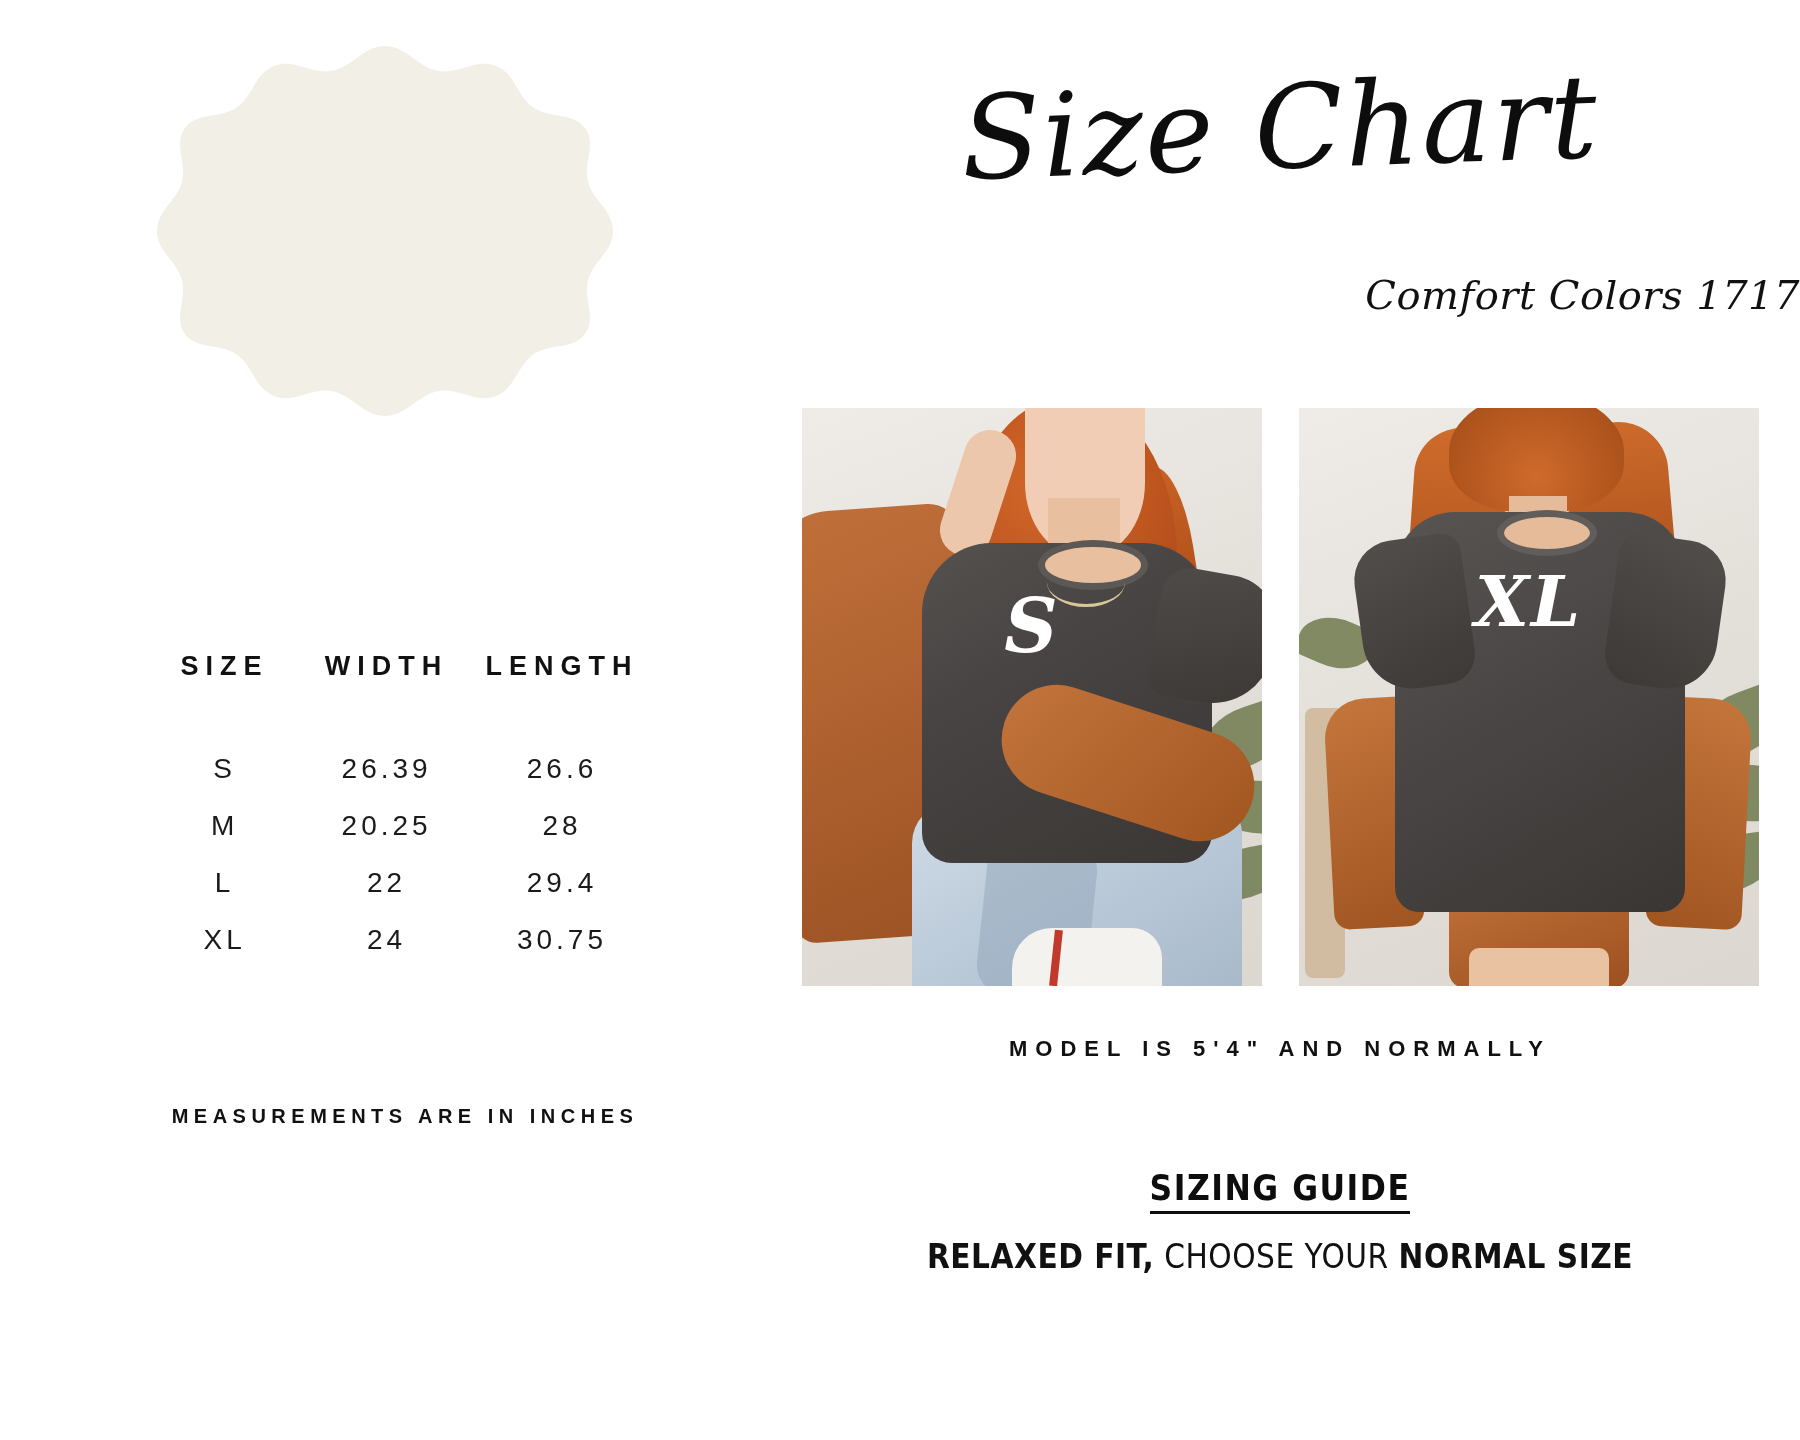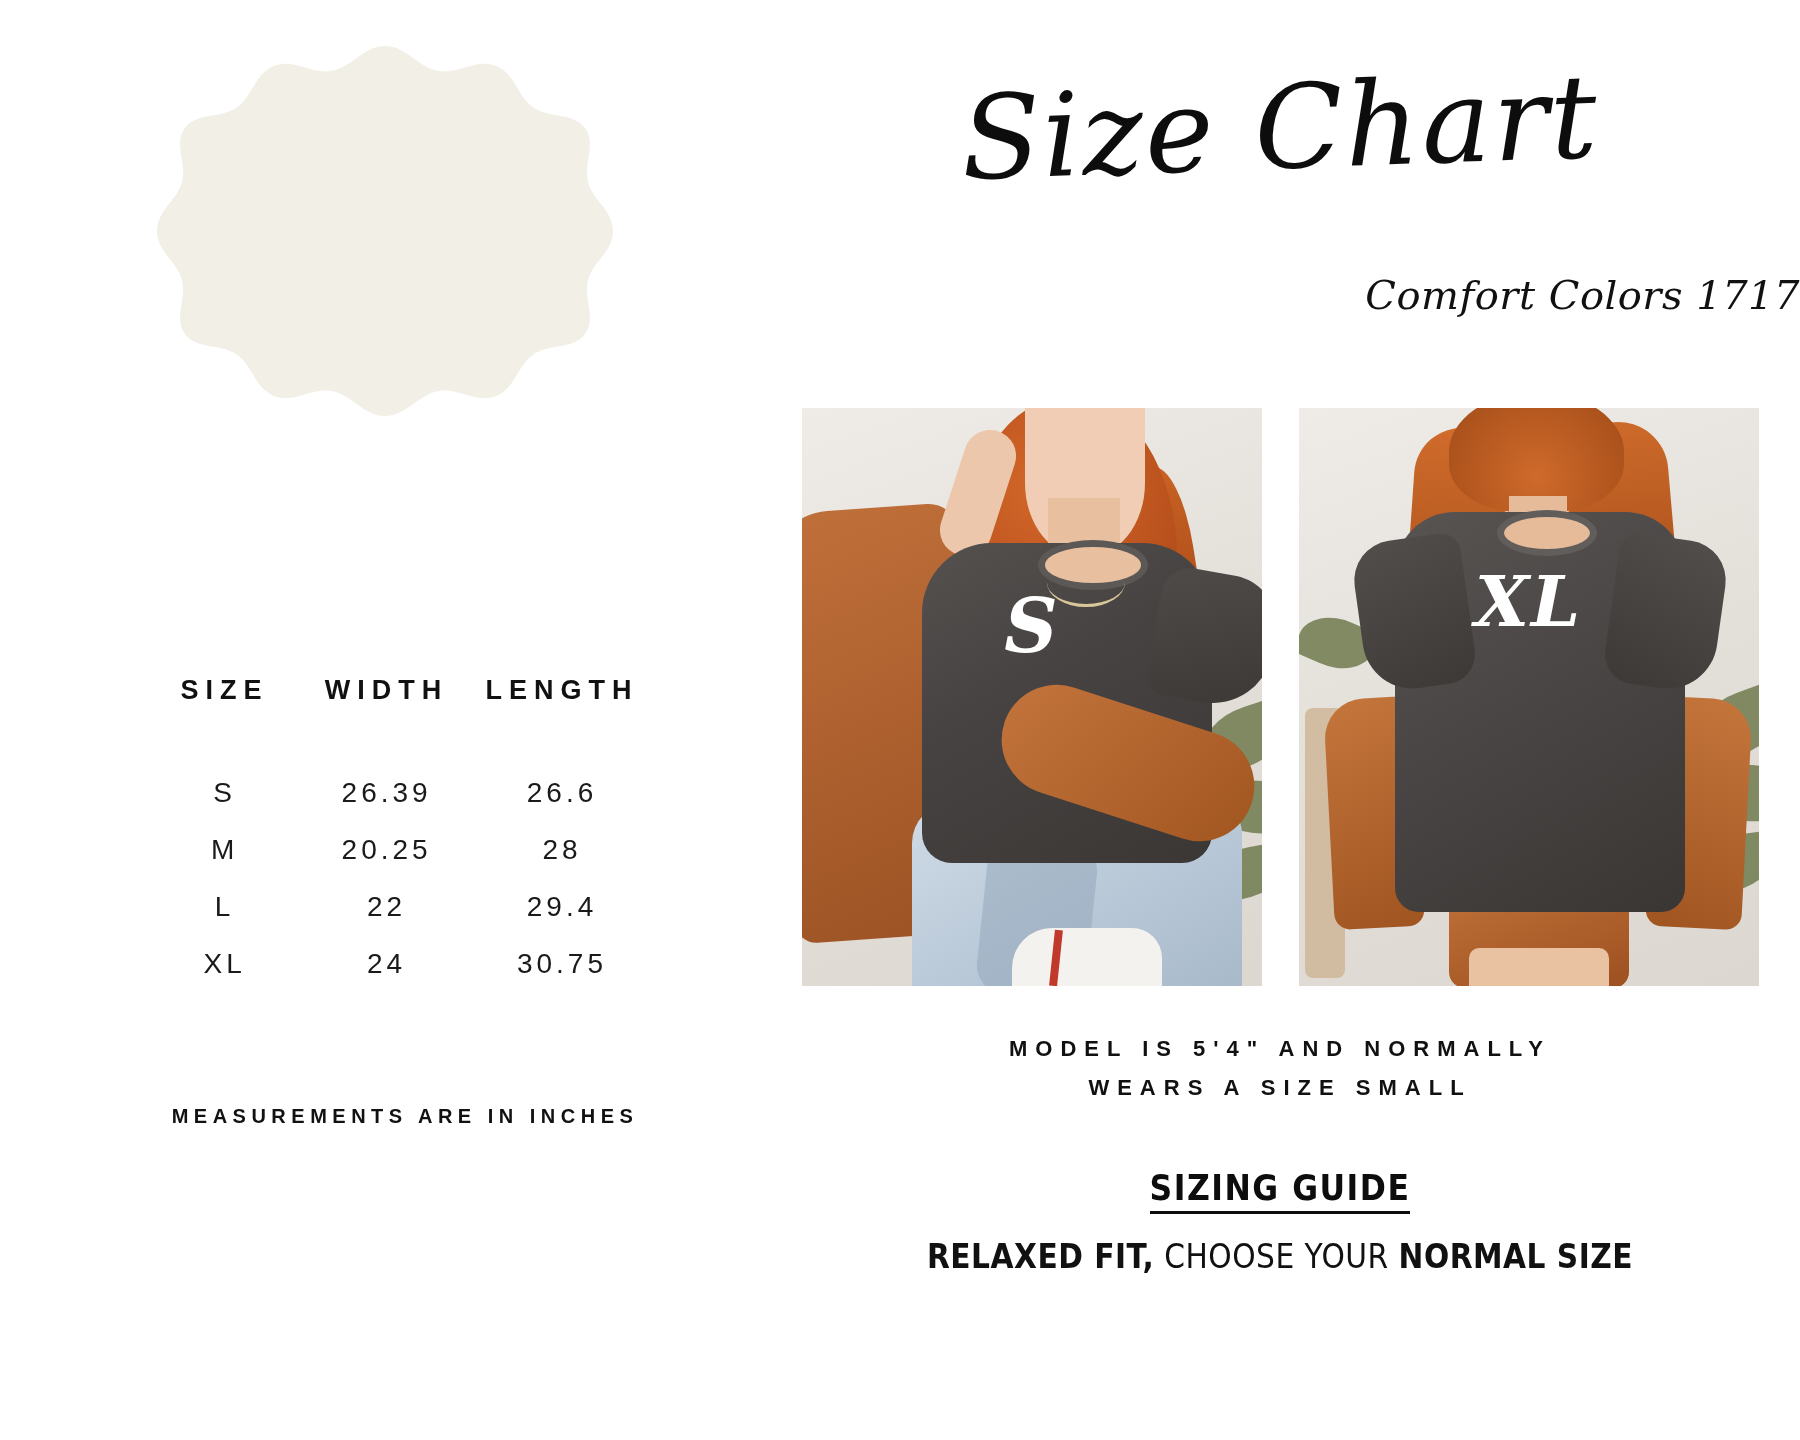--- a/index.html
+++ b/index.html
@@ -44,21 +44,20 @@
 
   .size-table {
     position: absolute;
     left: 150px;
     top: 650px;
     width: 500px;
   }
   .size-table table {
     border-collapse: collapse;
     width: 100%;
-    margin-top: 24px;
   }
   .size-table th {
     font-family: "Liberation Sans", sans-serif;
     font-size: 27px;
     font-weight: bold;
     letter-spacing: 7px;
     color: #111111;
     padding-bottom: 58px;
     text-align: center;
   }
@@ -568,21 +567,20 @@
         <div class="p2-shirt"></div>
         <div class="p2-sleeve-l"></div>
         <div class="p2-sleeve-r"></div>
         <div class="p2-collar"></div>
         <div class="p2-letter">XL</div>
       </div>
     </div>
 
     <div class="model-note">
       <div>MODEL IS 5'4" AND NORMALLY</div>
-      <div>WEARS A SIZE SMALL</div>
     </div>
 
     <div class="guide-title">
       <span>SIZING GUIDE</span>
     </div>
 
     <div class="guide-lines">
       <div class="line">
         <span class="bold">RELAXED FIT,</span>
         <span class="reg">CHOOSE YOUR</span>

